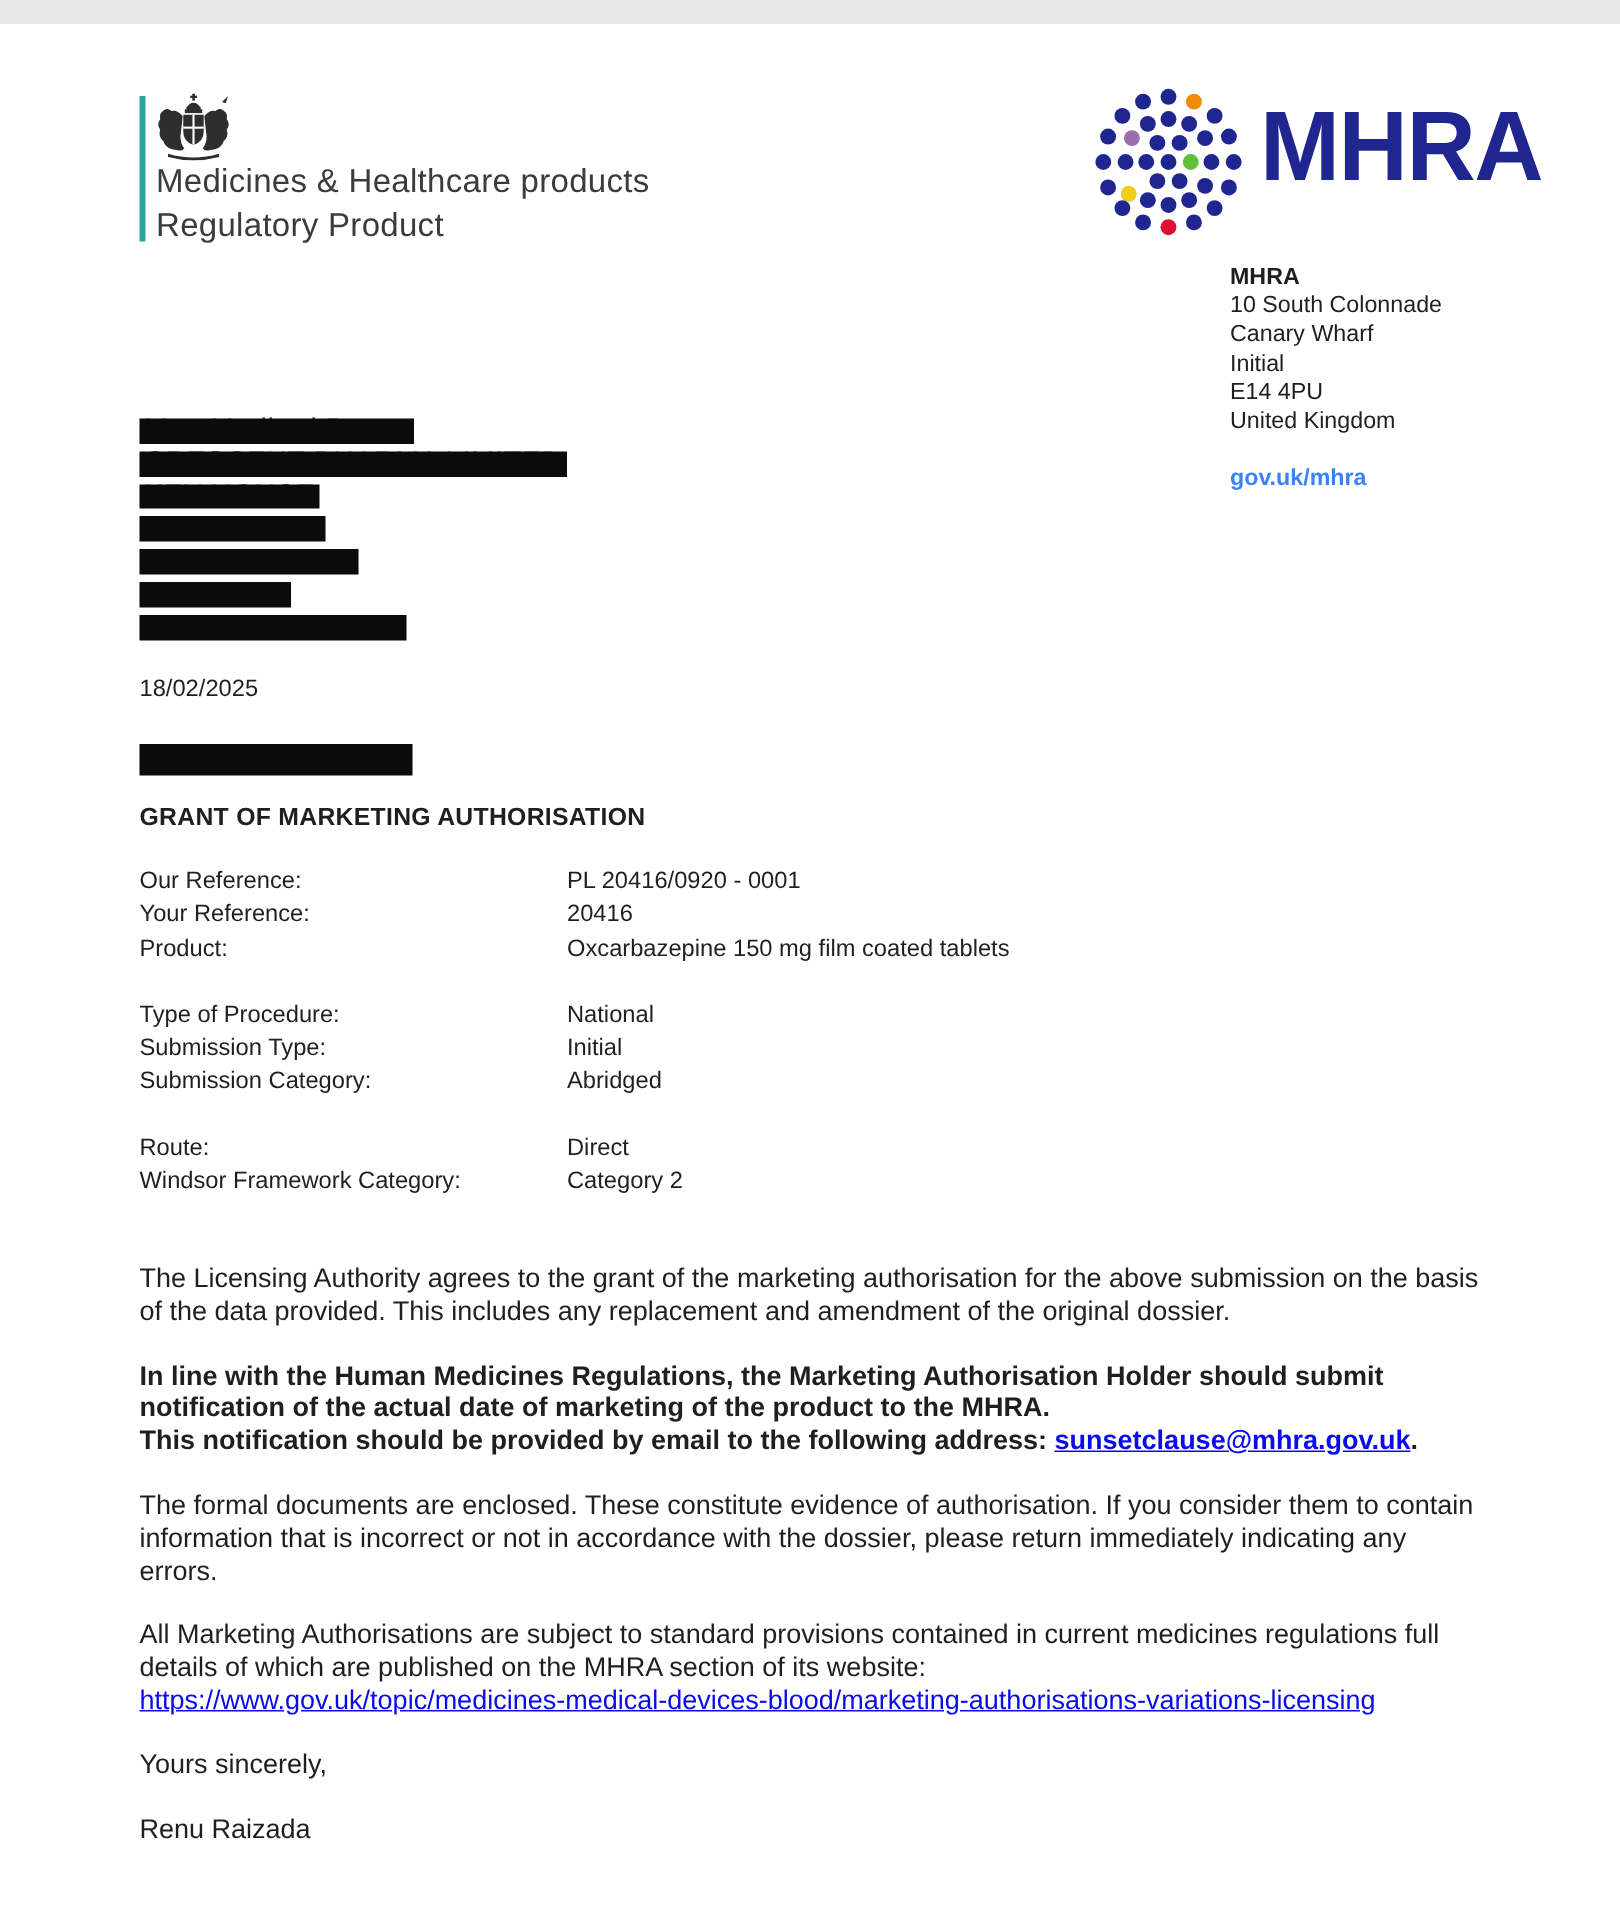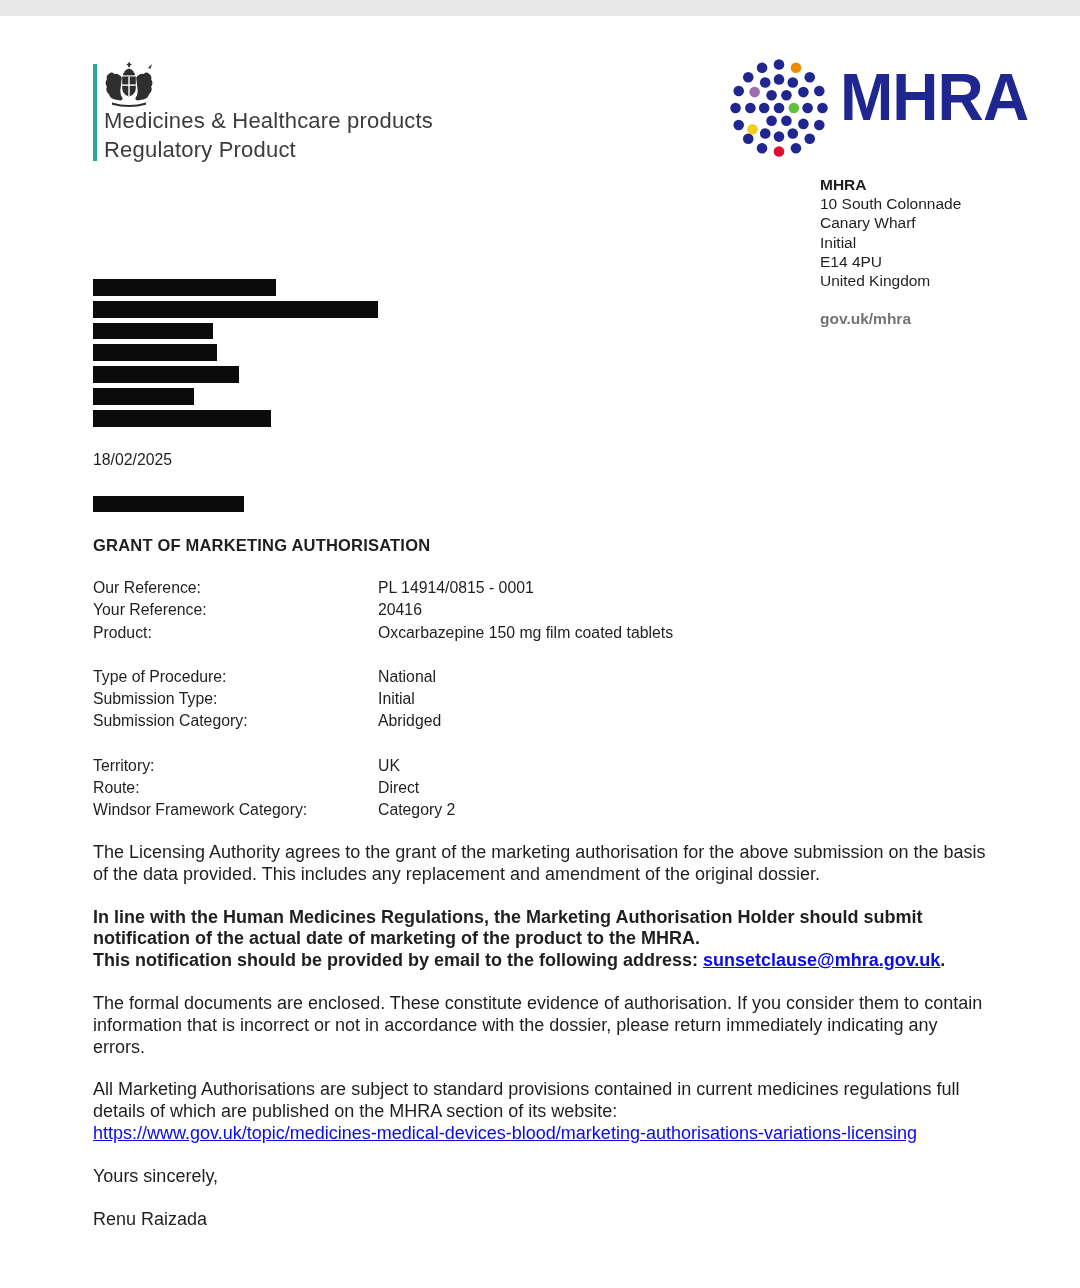--- a/index.html
+++ b/index.html
@@ -22,35 +22,35 @@
   .dots-logo { position:absolute; left:726px; top:39px; width:106px; height:106px; }
   .wordmark {
     position:absolute; left:840px; top:43px;
     font-size:66px; font-weight:bold; color:#20268F;
     letter-spacing:-1px; transform:scaleX(0.97); transform-origin:left;
   }
 
   
   .sender { position:absolute; left:820px; top:159px; font-size:15.5px; line-height:19.2px; }
   .sender .name { font-weight:bold; }
-  .sender-website { display:inline-block; margin-top:19px; font-weight:bold; color:#737373; text-decoration:none; cursor:pointer; }
+  .sender-website { display:inline-block; margin-top:19px; font-weight:bold; color:#3b82f6; text-decoration:none; cursor:pointer; }
 
   
   .recipient { position:absolute; left:93px; top:260px; font-size:19px; line-height:21.8px; }
   .redacted {
     position:relative; display:inline-block;
     color:#4a4a4a; padding:0 3px; letter-spacing:0.4px;
   }
   .redacted::after {
     content:""; position:absolute; left:0; right:0; top:3px; bottom:2px;
     background:#0b0b0b;
   }
 
   .date-line { position:absolute; left:93px; top:435px; font-size:15.8px; }
-  .salutation { position:absolute; left:93px; top:477px; font-size:18px; }
+  .salutation { position:absolute; left:93px; top:477px; font-size:22px; }
 
   .heading { position:absolute; left:93px; top:520px; font-size:16.5px; font-weight:bold; letter-spacing:0.2px; }
 
   
   .ref-table { position:absolute; left:93px; top:561px; font-size:15.8px; line-height:22.3px; }
   .ref-group { margin-bottom:22px; }
   .ref-row { display:flex; }
   .ref-label { width:285px; flex:0 0 285px; }
   .ref-value { flex:1; }
 
@@ -158,21 +158,21 @@
   <div class="salutation">
     <span class="redacted">Dear Mrs. Pawar,</span>
   </div>
 
   <div class="heading">GRANT OF MARKETING AUTHORISATION</div>
 
   <div class="ref-table">
     <div class="ref-group">
       <div class="ref-row">
         <span class="ref-label">Our Reference:</span>
-        <span class="ref-value">PL 14914/0815 - 0001</span>
+        <span class="ref-value">PL 20416/0920 - 0001</span>
       </div>
       <div class="ref-row">
         <span class="ref-label">Your Reference:</span>
         <span class="ref-value">20416</span>
       </div>
       <div class="ref-row">
         <span class="ref-label">Product:</span>
         <span class="ref-value">Oxcarbazepine 150 mg film coated tablets</span>
       </div>
     </div>
@@ -184,24 +184,20 @@
       <div class="ref-row">
         <span class="ref-label">Submission Type:</span>
         <span class="ref-value">Initial</span>
       </div>
       <div class="ref-row">
         <span class="ref-label">Submission Category:</span>
         <span class="ref-value">Abridged</span>
       </div>
     </div>
     <div class="ref-group">
-      <div class="ref-row">
-        <span class="ref-label">Territory:</span>
-        <span class="ref-value">UK</span>
-      </div>
       <div class="ref-row">
         <span class="ref-label">Route:</span>
         <span class="ref-value">Direct</span>
       </div>
       <div class="ref-row">
         <span class="ref-label">Windsor Framework Category:</span>
         <span class="ref-value">Category 2</span>
       </div>
     </div>
   </div>

